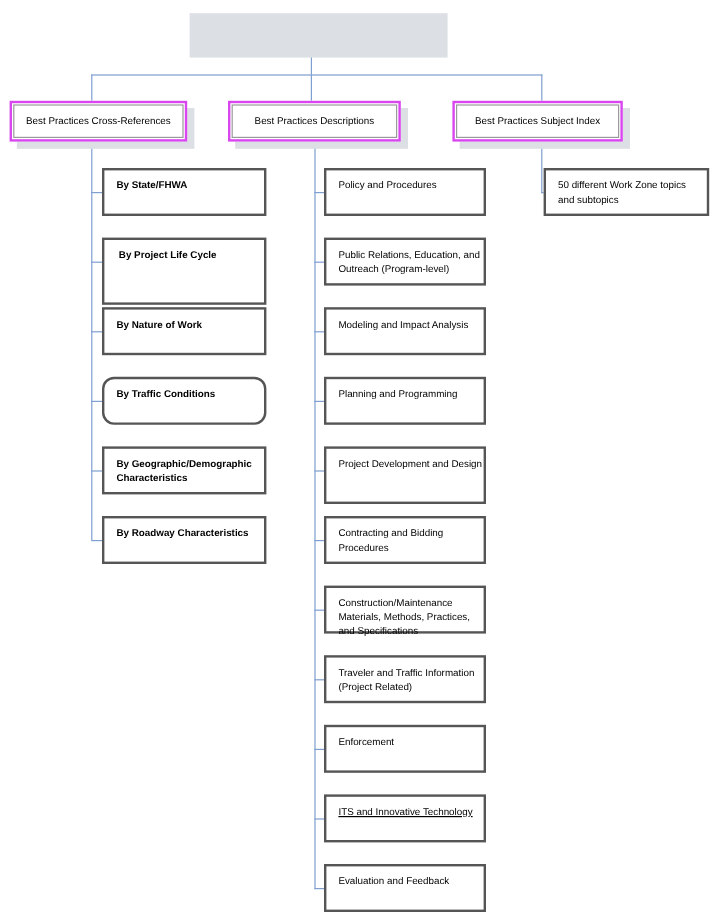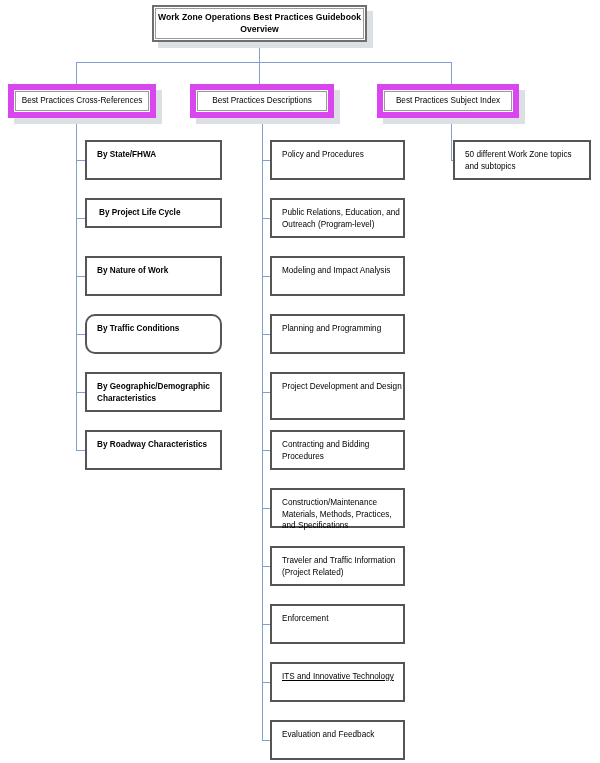--- a/index.html
+++ b/index.html
@@ -77,21 +77,21 @@
     z-index: 1;
   }
 
   
   .node-l2 {
     position: absolute;
     top: 84px;
     height: 34px;
     box-sizing: border-box;
     background: #ffffff;
-    border: 6px solid #d946ef;
+    border: 2px solid #d946ef;
     padding: 1px;
     z-index: 3;
   }
   .node-l2 .inner {
     width: 100%;
     height: 100%;
     box-sizing: border-box;
     border: 1px solid #9a9a9a;
     background: #ffffff;
     display: flex;
@@ -170,26 +170,20 @@
   <div class="conn conn-h" style="left:262px; top:508px; width:8px;"></div>
   <div class="conn conn-h" style="left:262px; top:566px; width:8px;"></div>
   <div class="conn conn-h" style="left:262px; top:624px; width:8px;"></div>
   <div class="conn conn-h" style="left:262px; top:682px; width:8px;"></div>
   <div class="conn conn-h" style="left:262px; top:740px; width:8px;"></div>
 
   <div class="conn conn-v" style="left:451px; top:118px; height:43px;"></div>
   <div class="conn conn-h" style="left:451px; top:160px; width:3px;"></div>
 
   <div class="shadow-root"></div>
-  <div class="node-root">
-    <div class="inner">
-      <span class="box-text">Work Zone Operations Best Practices Guidebook
-Overview</span>
-    </div>
-  </div>
 
   <div class="shadow-l2" id="sh-cross"></div>
   <div class="node-l2" id="l2-cross">
     <div class="inner">
       <span class="box-text">Best Practices Cross-References</span>
     </div>
   </div>
 
   <div class="shadow-l2" id="sh-desc"></div>
   <div class="node-l2" id="l2-desc">
@@ -202,21 +196,21 @@
   <div class="node-l2" id="l2-index">
     <div class="inner">
       <span class="box-text">Best Practices Subject Index</span>
     </div>
   </div>
 
   <div class="col-left">
     <div class="node-leaf" style="top:140px; height:40px;">
       <span class="box-text">By State/FHWA</span>
     </div>
-    <div class="node-leaf" style="top:198px; height:30px;padding-left:12px;">
+    <div class="node-leaf" style="top:198px; height:56px;padding-left:12px;">
       <span class="box-text">By Project Life Cycle</span>
     </div>
     <div class="node-leaf" style="top:256px; height:40px;">
       <span class="box-text">By Nature of Work</span>
     </div>
     <div class="node-leaf" style="top:314px; height:40px;border-radius:10px;">
       <span class="box-text">By Traffic Conditions</span>
     </div>
     <div class="node-leaf" style="top:372px; height:40px;">
       <span class="box-text">By Geographic/Demographic

